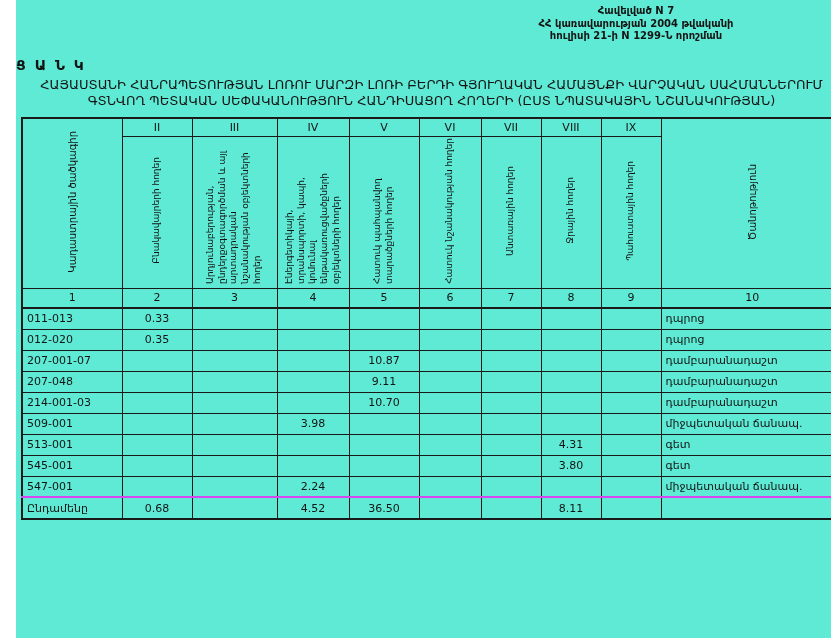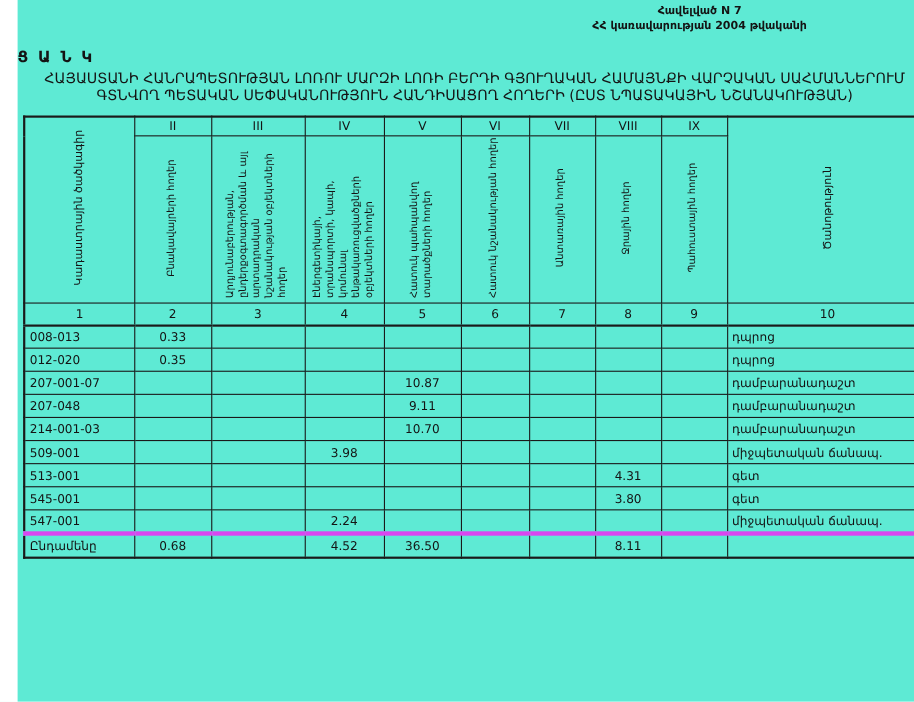--- a/index.html
+++ b/index.html
@@ -76,21 +76,21 @@
   tr.num-row td {
     height: 20px;
     text-align: center;
     font-size: 11px;
     border-bottom: 2px solid #1a1a1a;
   }
   tbody tr td { height: 21px; }
   tbody td.code { text-align: left; padding-left: 4px; }
   tbody td.num  { text-align: center; }
   tbody td.note { text-align: left; padding-left: 4px; }
-  tbody tr.total td { border-top: 4px solid #d946ef; height: 22px; }
+  tbody tr.total td { border-top: 2px solid #d946ef; height: 22px; }
   .footer {
     display: flex;
     margin-top: 16px;
     align-items: flex-end;
   }
   .footer-left {
     margin-left: 103px;
     font-size: 10px;
     font-weight: bold;
     line-height: 1.3;
@@ -103,20 +103,21 @@
   }
 </style>
 </head>
 <body>
 
 <div class="page">
 
   <div class="annex">
     <div>Հավելված N 7</div>
     <div>ՀՀ կառավարության 2004 թվականի</div>
+    <div>հուլիսի 21-ի N 1299-Ն որոշման</div>
   </div>
 
   <div class="doc-title">Ց Ա Ն Կ</div>
   <div class="doc-subtitle">ՀԱՅԱՍՏԱՆԻ ՀԱՆՐԱՊԵՏՈՒԹՅԱՆ ԼՈՌՈՒ ՄԱՐԶԻ ԼՈՌԻ ԲԵՐԴԻ ԳՅՈՒՂԱԿԱՆ ՀԱՄԱՅՆՔԻ ՎԱՐՉԱԿԱՆ ՍԱՀՄԱՆՆԵՐՈՒՄ ԳՏՆՎՈՂ ՊԵՏԱԿԱՆ ՍԵՓԱԿԱՆՈՒԹՅՈՒՆ ՀԱՆԴԻՍԱՑՈՂ ՀՈՂԵՐԻ (ԸՍՏ ՆՊԱՏԱԿԱՅԻՆ ՆՇԱՆԱԿՈՒԹՅԱՆ)</div>
 
   <table class="land">
     <colgroup>
       <col style="width:100px">
       <col style="width:70px">
       <col style="width:85px">
@@ -163,21 +164,21 @@
         <td>5</td>
         <td>6</td>
         <td>7</td>
         <td>8</td>
         <td>9</td>
         <td>10</td>
       </tr>
     </thead>
     <tbody id="table-body">
         <tr>
-          <td class="code">008-013</td>
+          <td class="code">011-013</td>
           <td class="num">0.33</td>
           <td class="num"></td>
           <td class="num"></td>
           <td class="num"></td>
           <td class="num"></td>
           <td class="num"></td>
           <td class="num"></td>
           <td class="num"></td>
           <td class="note">դպրոց</td>
         </tr>

